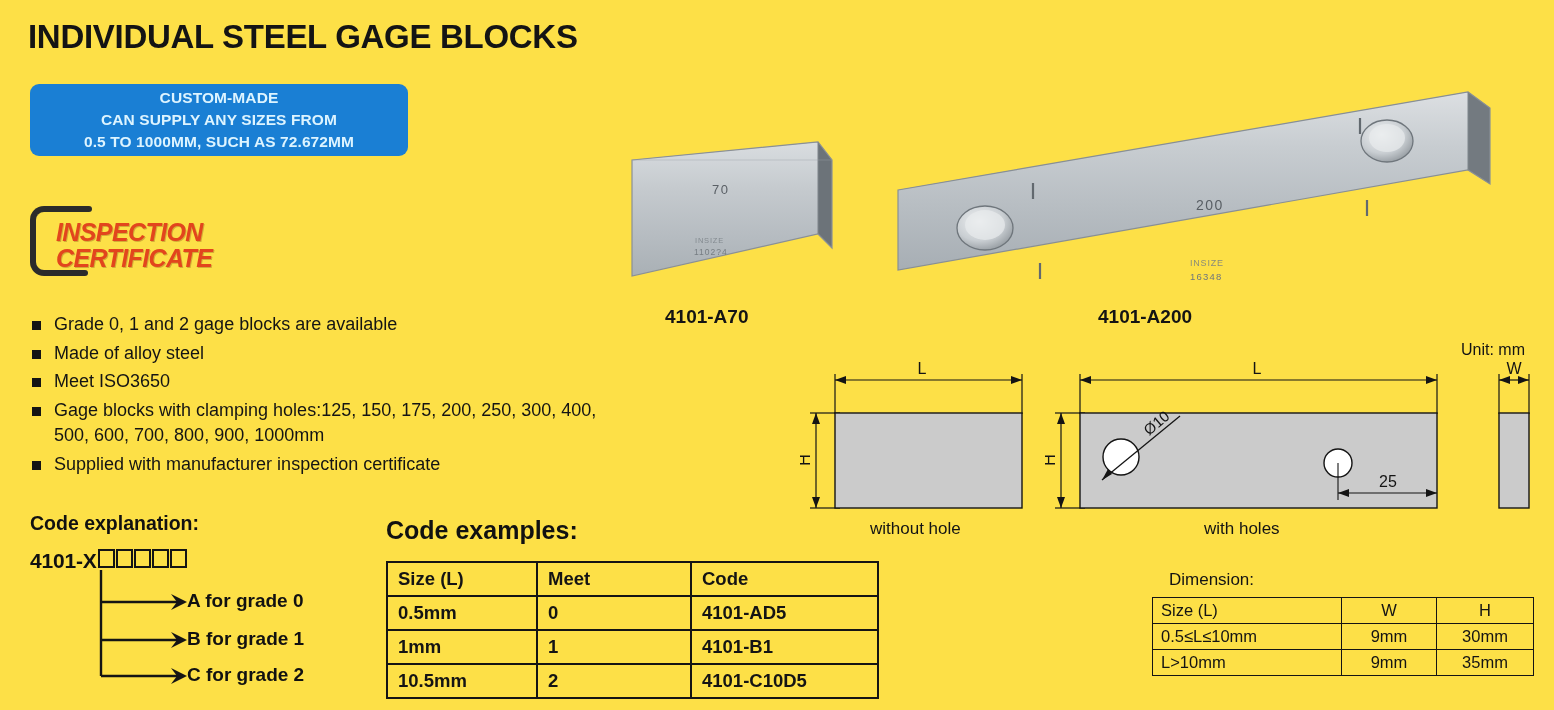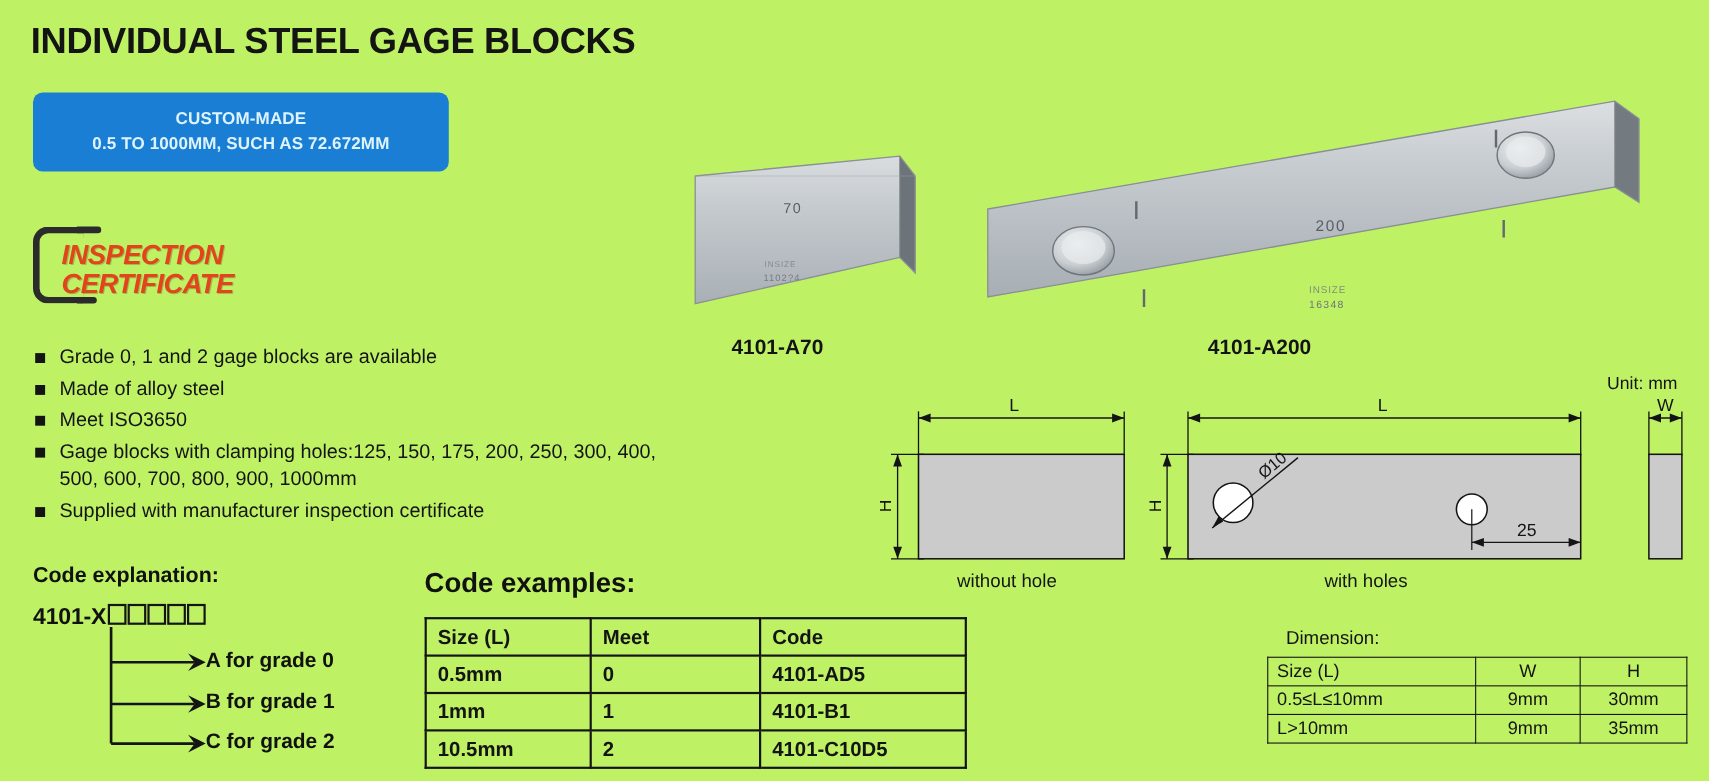--- a/index.html
+++ b/index.html
@@ -10,21 +10,21 @@
   }
   body {
     font-family: "Liberation Sans", sans-serif;
     color: #111111;
   }
   #page {
     position: relative;
     width: 1554px;
     height: 710px;
     overflow: hidden;
-    background: #bef264;
+    background: #fde047;
   }
 
   
   #page-title {
     position: absolute;
     left: 28px;
     top: 18px;
     font-size: 33px;
     font-weight: bold;
     letter-spacing: -0.3px;
@@ -267,20 +267,21 @@
 </style>
 </head>
 <body>
 
 <div id="page">
 
   <div id="page-title">INDIVIDUAL STEEL GAGE BLOCKS</div>
 
   <div id="custom-badge">
     <div>CUSTOM-MADE</div>
+    <div>CAN SUPPLY ANY SIZES FROM</div>
     <div>0.5 TO 1000MM, SUCH AS 72.672MM</div>
   </div>
 
   <div id="cert-logo">
     <div id="cert-bracket"></div>
     <div class="cert-word" id="cert-word-1">INSPECTION</div>
     <div class="cert-word" id="cert-word-2">CERTIFICATE</div>
   </div>
 
   <div id="feature-list">

